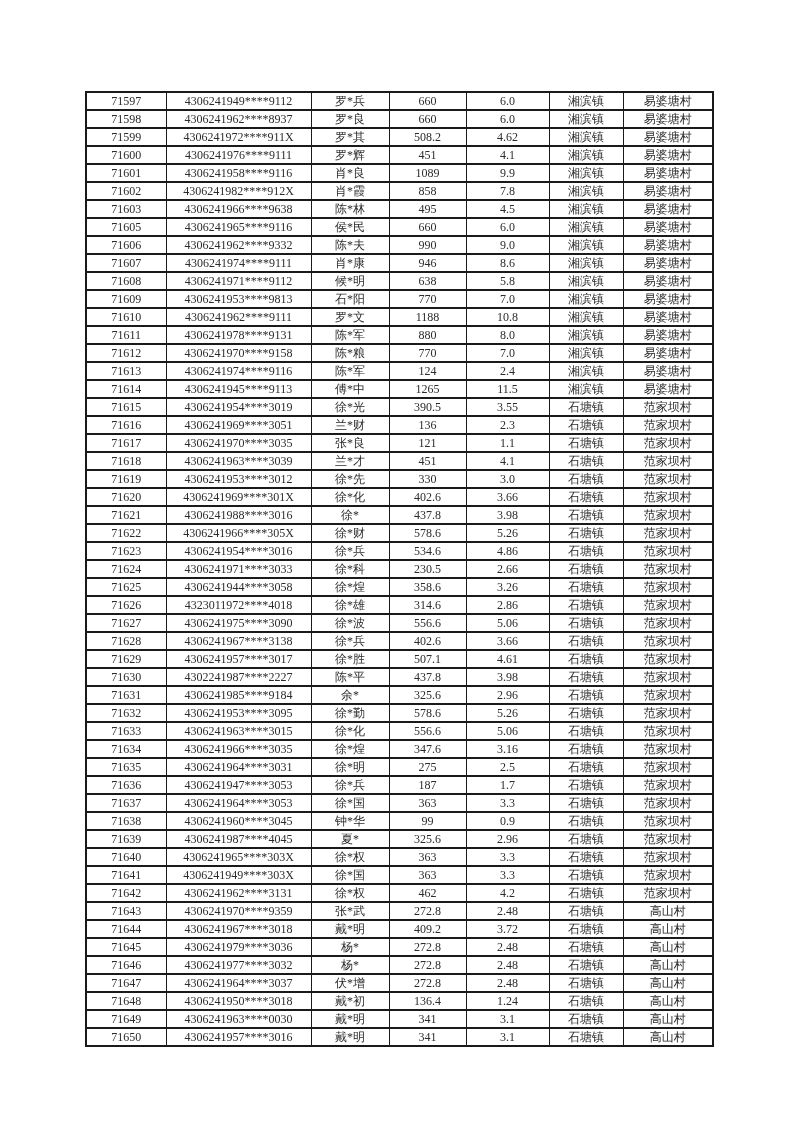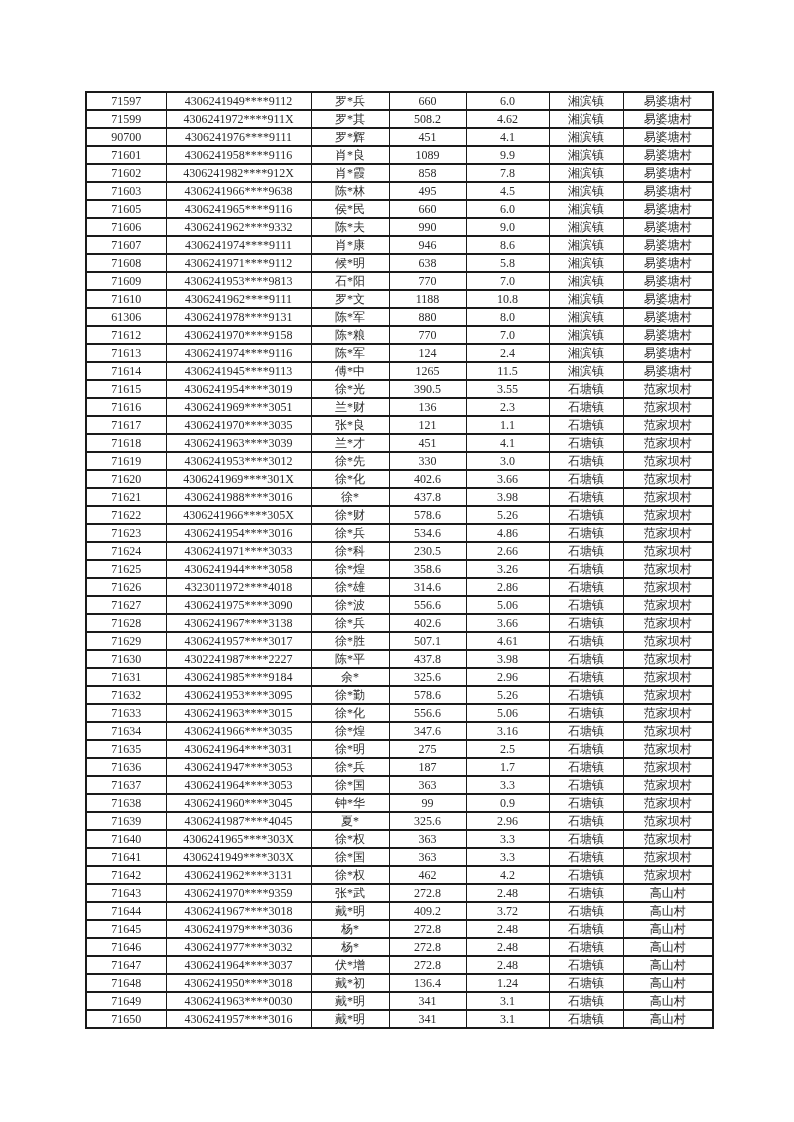--- a/index.html
+++ b/index.html
@@ -69,30 +69,39 @@
         <tr>
     <td>71597</td>
     <td>4306241949****9112</td>
     <td>罗*兵</td>
     <td>660</td>
     <td>6.0</td>
     <td>湘滨镇</td>
     <td>易婆塘村</td>
   </tr>
         <tr>
+    <td>71598</td>
+    <td>4306241962****8937</td>
+    <td>罗*良</td>
+    <td>660</td>
+    <td>6.0</td>
+    <td>湘滨镇</td>
+    <td>易婆塘村</td>
+  </tr>
+        <tr>
     <td>71599</td>
     <td>4306241972****911X</td>
     <td>罗*其</td>
     <td>508.2</td>
     <td>4.62</td>
     <td>湘滨镇</td>
     <td>易婆塘村</td>
   </tr>
         <tr>
-    <td>90700</td>
+    <td>71600</td>
     <td>4306241976****9111</td>
     <td>罗*辉</td>
     <td>451</td>
     <td>4.1</td>
     <td>湘滨镇</td>
     <td>易婆塘村</td>
   </tr>
         <tr>
     <td>71601</td>
     <td>4306241958****9116</td>
@@ -168,21 +177,21 @@
         <tr>
     <td>71610</td>
     <td>4306241962****9111</td>
     <td>罗*文</td>
     <td>1188</td>
     <td>10.8</td>
     <td>湘滨镇</td>
     <td>易婆塘村</td>
   </tr>
         <tr>
-    <td>61306</td>
+    <td>71611</td>
     <td>4306241978****9131</td>
     <td>陈*军</td>
     <td>880</td>
     <td>8.0</td>
     <td>湘滨镇</td>
     <td>易婆塘村</td>
   </tr>
         <tr>
     <td>71612</td>
     <td>4306241970****9158</td>

